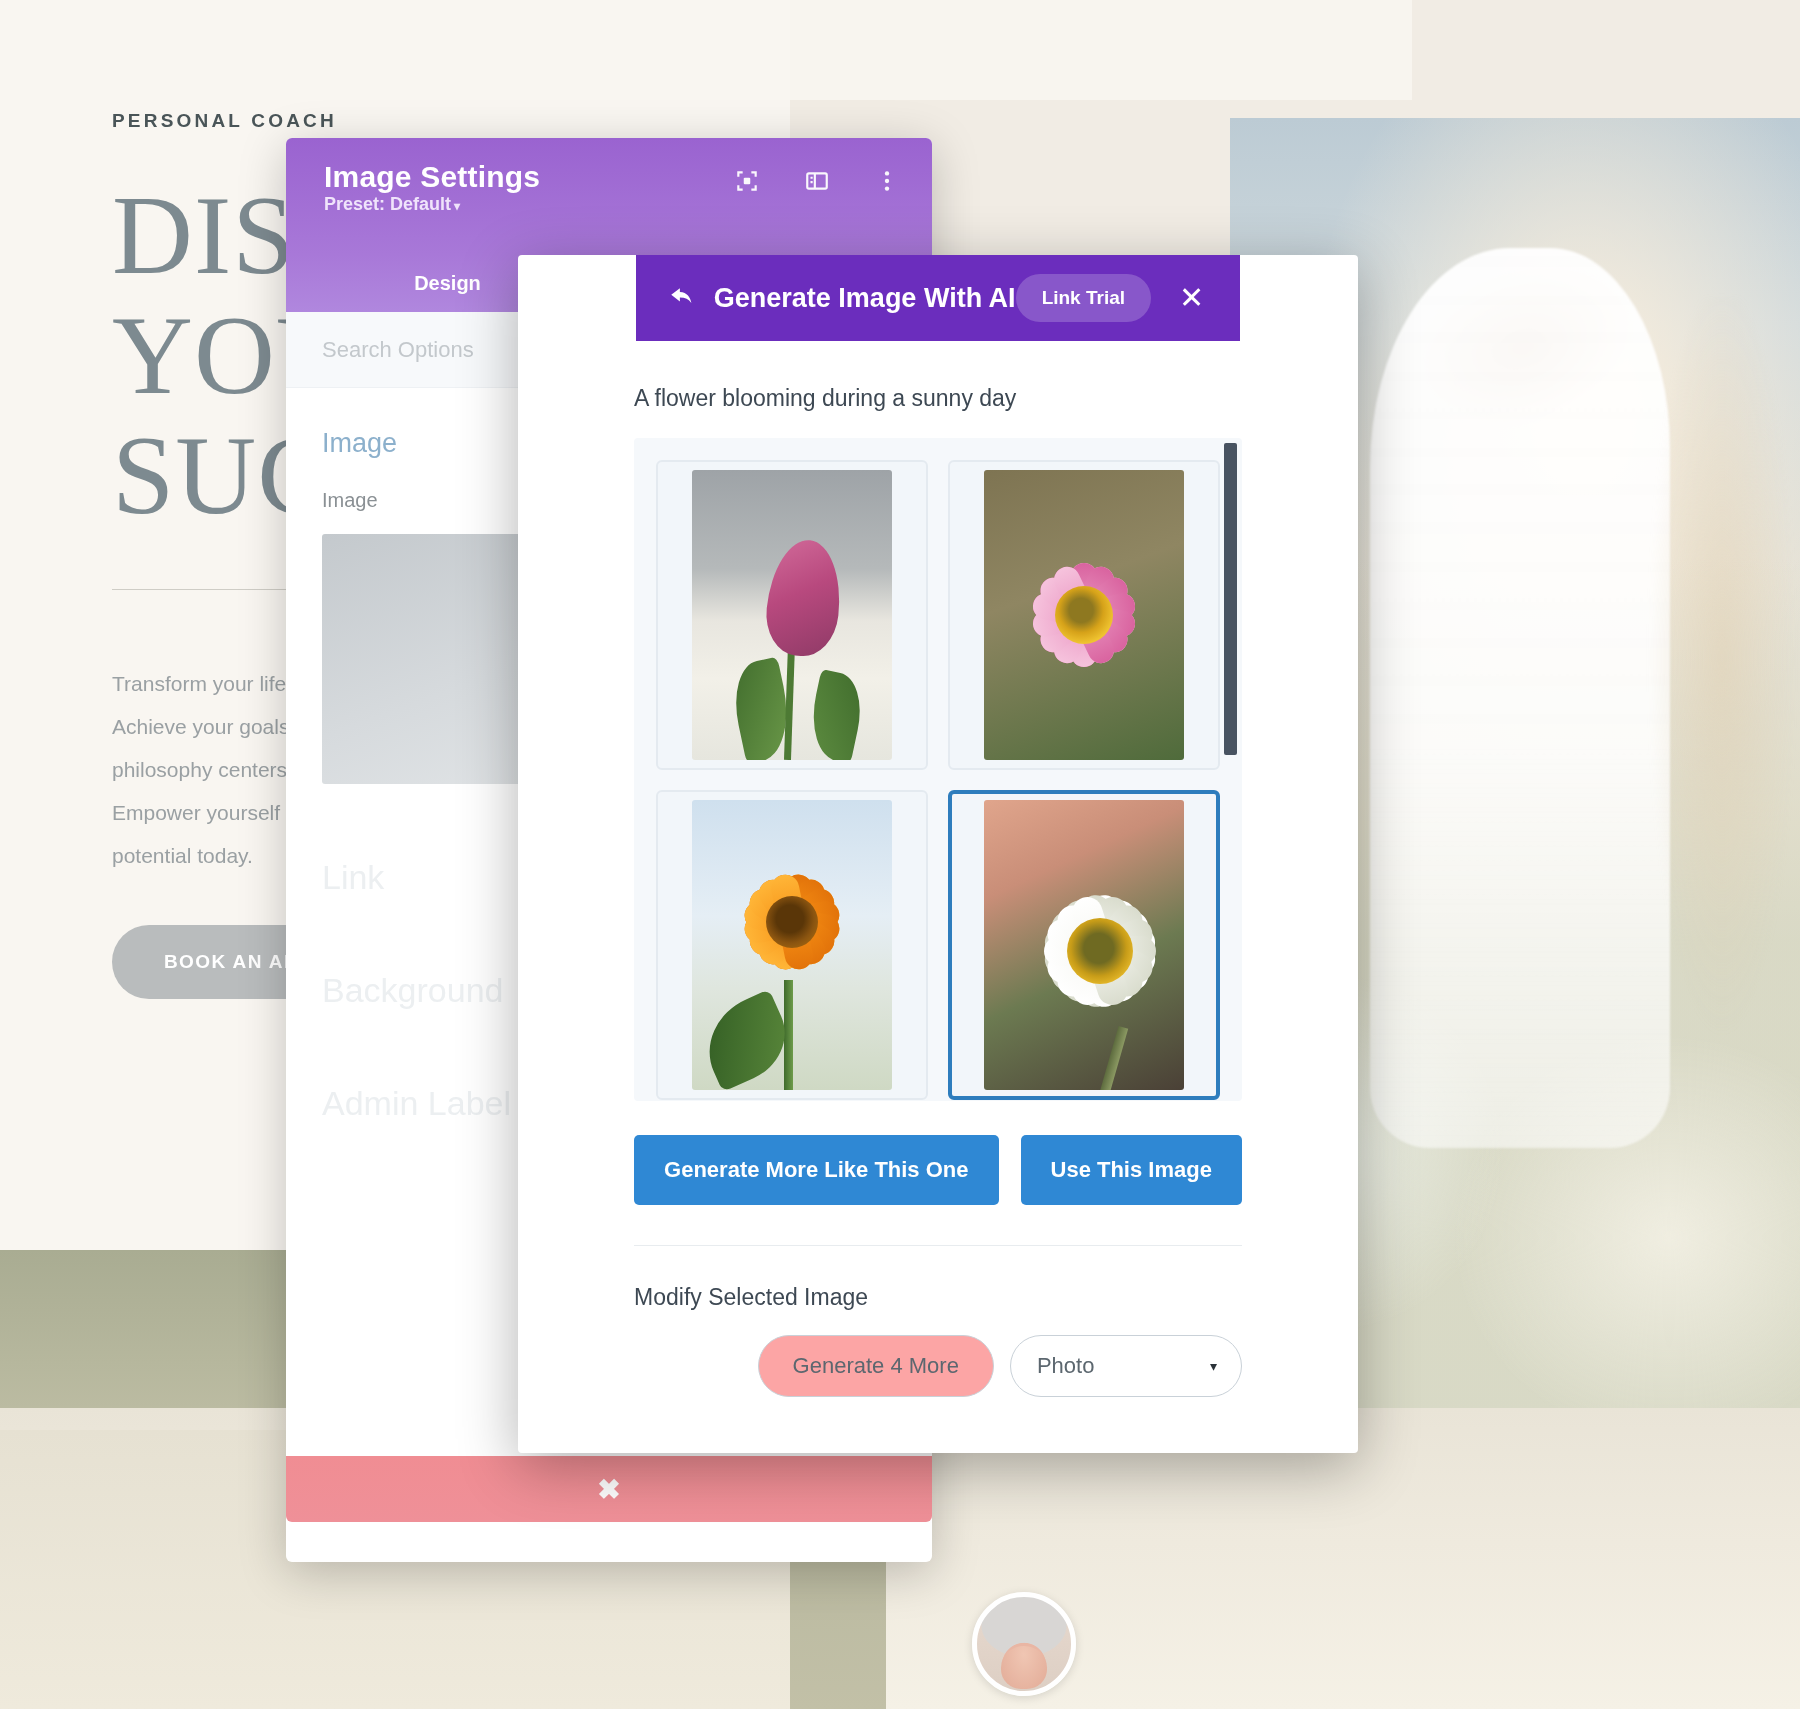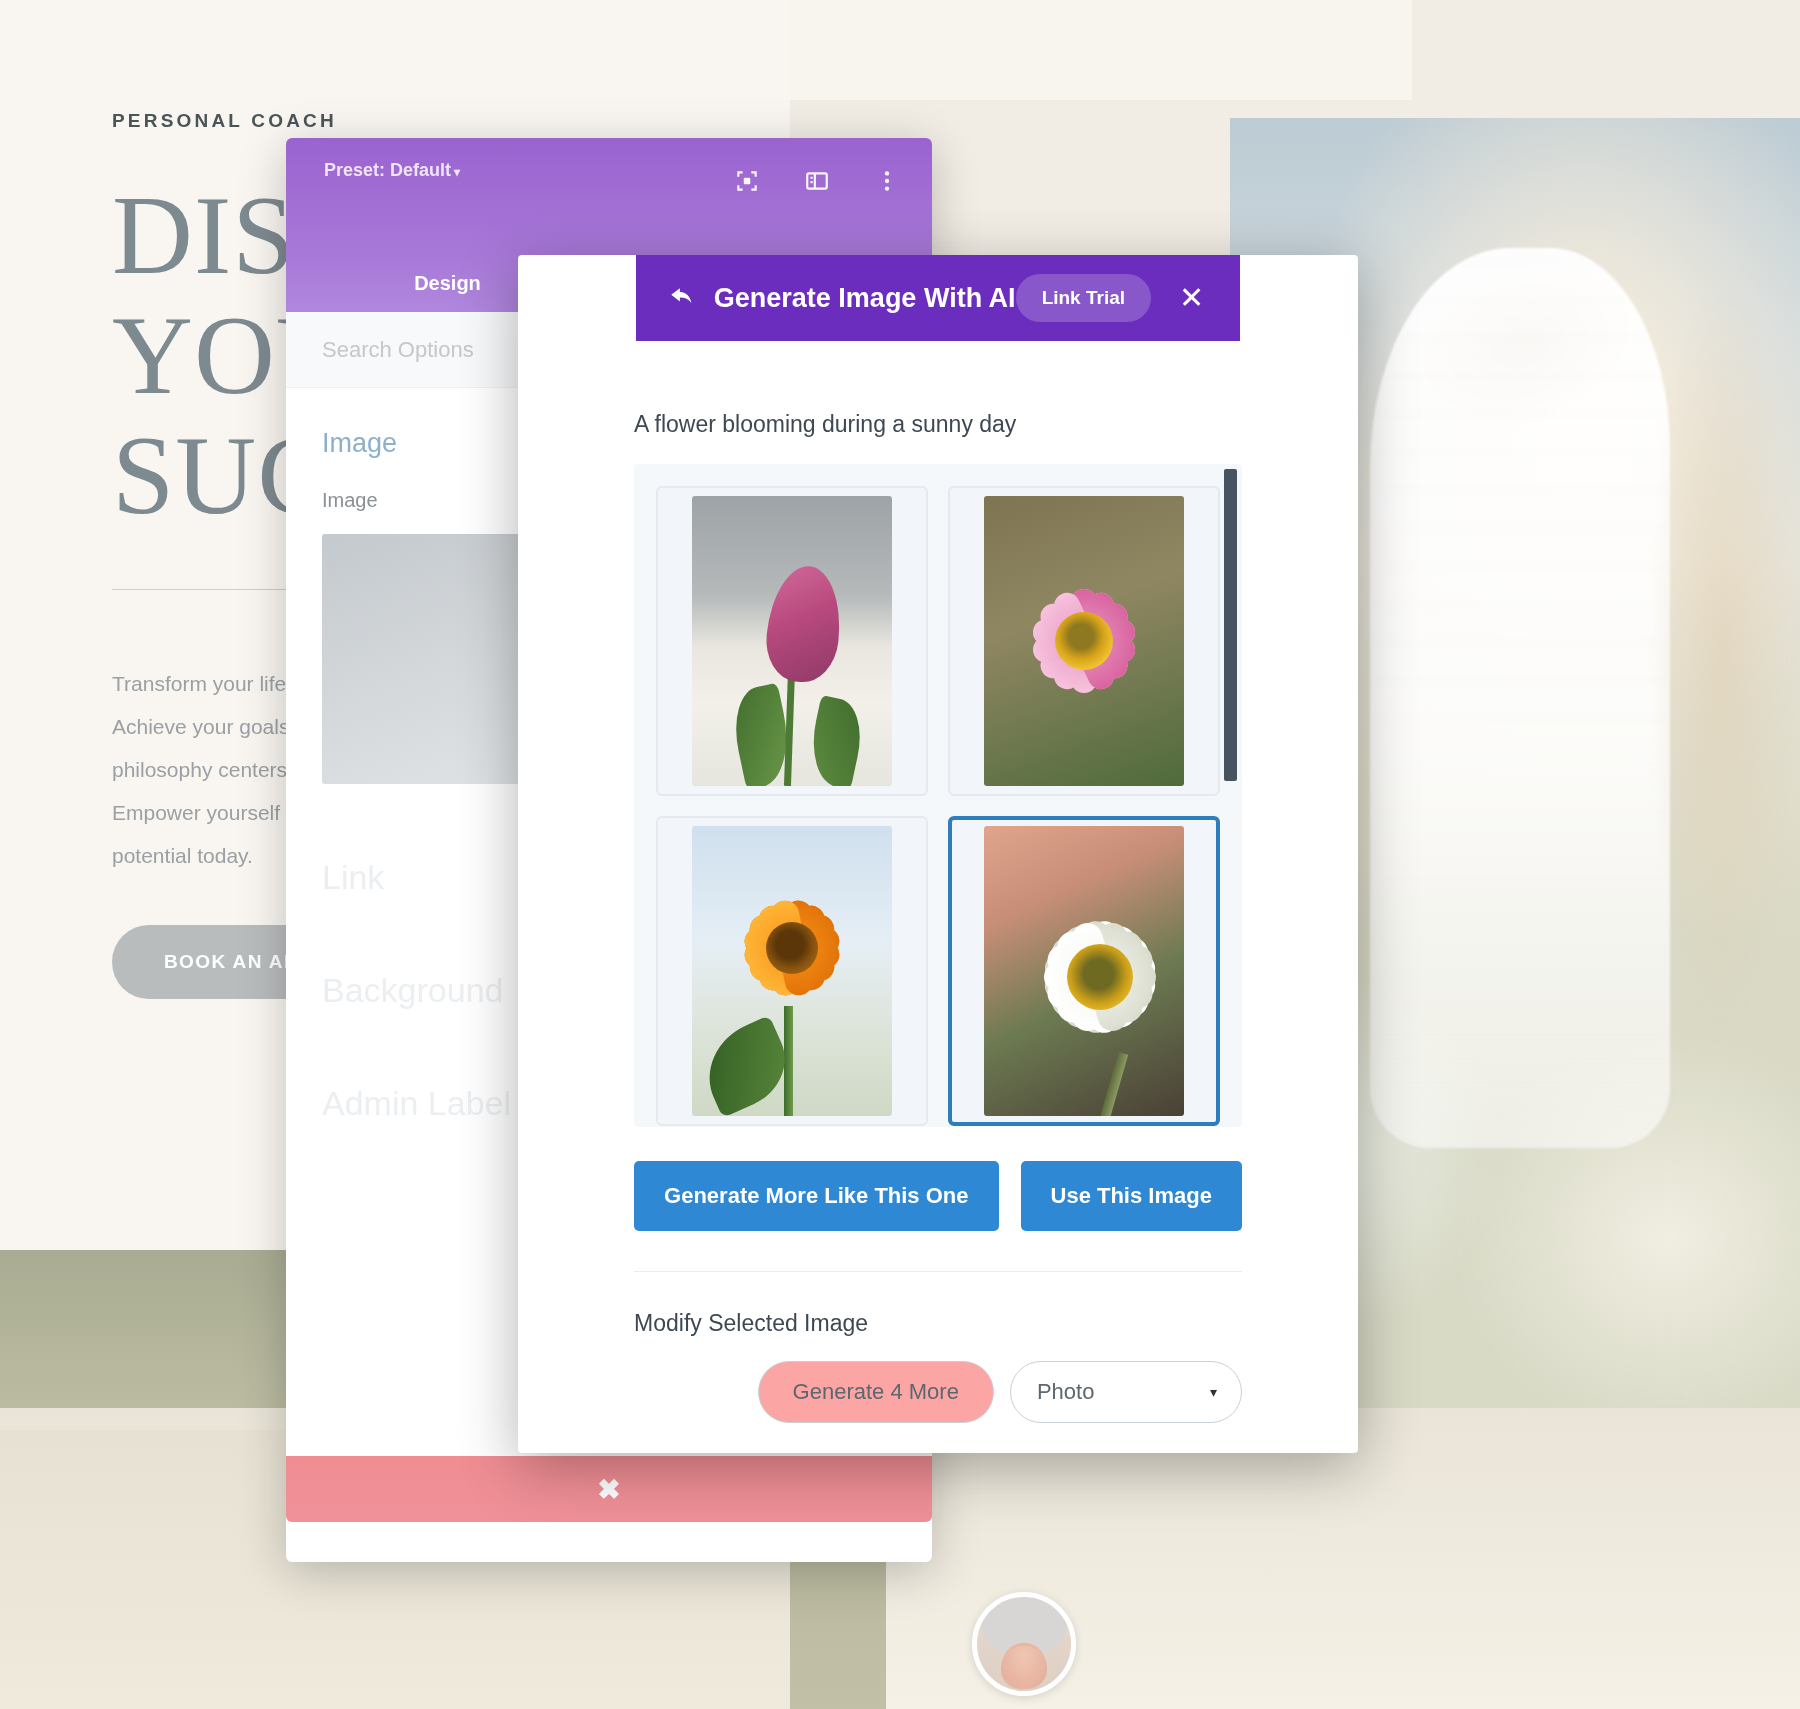--- a/index.html
+++ b/index.html
@@ -196,21 +196,21 @@
     background: rgba(255,255,255,.2); color: #ffffff;
     font-size: 19px; font-weight: bold;
     padding: 13px 26px; border-radius: 26px; cursor: pointer;
     margin-right: 22px;
   }
   .ai-close {
     color: #ffffff; font-size: 30px; font-weight: normal; line-height: 1;
     cursor: pointer; padding: 4px 6px;
   }
 
-  .ai-content { flex: 1; overflow: hidden; padding: 0 44px; margin-top: 26px; }
+  .ai-content { flex: 1; overflow: hidden; padding: 0 44px; }
   .ai-prompt {
     font-size: 23px; color: #3d4853; padding: 44px 0 26px 0;
   }
 
   .grid-wrap {
     position: relative; background: #f5f8fb; border-radius: 4px;
     padding: 22px; height: 663px; overflow: hidden;
   }
   .img-grid {
     display: grid; grid-template-columns: 1fr 1fr; gap: 20px;
@@ -371,20 +371,21 @@
       <div class="hero-rule"></div>
       <p class="hero-body">Transform your life with our personalized coaching services. Achieve your goals and realize your dreams. Our philosophy centers on growth, clarity and balance. Empower yourself with proven strategies to unlock your full potential today.</p>
       <div class="hero-cta">BOOK AN APPOINTMENT</div>
     </div>
 
     <div class="avatar-circle"></div>
   </div>
 
   <div class="settings-modal">
     <div class="settings-header">
+      <div class="settings-title">Image Settings</div>
       <div class="settings-preset">
         <span>Preset: Default</span><span class="caret">▾</span>
       </div>
       <div class="header-icons">
         <span class="hicon">
           <svg viewBox="0 0 24 24" width="26" height="26" fill="none" stroke="currentColor" stroke-width="2">
             <path d="M4 8V4h4M16 4h4v4M20 16v4h-4M8 20H4v-4"></path>
             <rect x="9" y="9" width="6" height="6" rx="1" fill="currentColor" stroke="none"></rect>
           </svg>
         </span>

